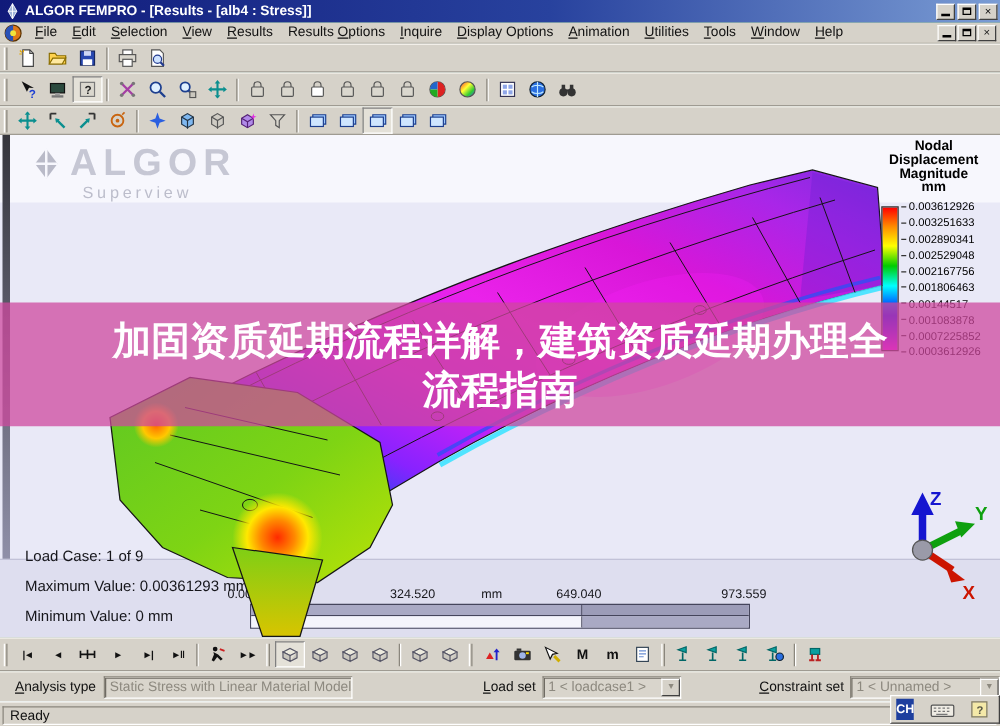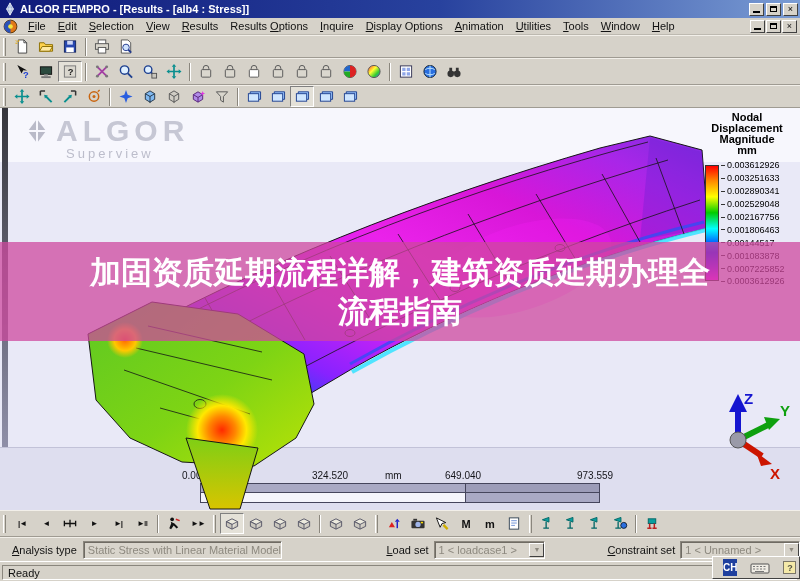--- a/index.html
+++ b/index.html
@@ -97,21 +97,21 @@
     border-color:#fff #404040 #404040 #fff;display:flex;align-items:center;justify-content:center;
     font-size:7px;color:#8d897f;flex:0 0 auto;}
   
   .statusbar{position:absolute;left:0;top:561px;width:800px;height:20px;background:#d6d2c9;
     border-top:1px solid #fff;}
   .spane{position:absolute;left:2px;top:3px;right:3px;height:15px;border:1px solid;
     border-color:#8a867d #fff #fff #8a867d;padding:1px 0 0 5px;font-size:11px;color:#111;}
   
   .imebar{position:absolute;left:712px;top:556px;height:23px;width:88px;z-index:9;
     background:#d6d2c9;border:1px solid;border-color:#fff #404040 #404040 #fff;
-    display:flex;align-items:center;gap:13px;padding:1px 10px;}
+    display:flex;align-items:center;gap:13px;padding:1px 4px;}
   .imebadge{width:19px;height:17px;background:#1e3f9e;color:#fff;font-size:10px;
     font-weight:bold;display:flex;align-items:center;justify-content:center;}
   .imebtn{width:20px;height:17px;display:flex;align-items:center;justify-content:center;}
   .imehelp{width:13px;height:13px;border:1px solid #7a7668;background:#f4e9a8;
     font-size:9px;font-weight:bold;color:#554;display:flex;align-items:center;justify-content:center;}
   .imeopt{width:9px;height:17px;display:flex;flex-direction:column;align-items:center;
     justify-content:center;font-size:6px;color:#333;line-height:4px;}
 </style>
 </head>
 <body>
@@ -575,20 +575,25 @@
       <div class="wm-row">
         <svg width="26" height="26" style="margin-right:6px">
           <path d="M13 1l9 12-9 12-9-12z" fill="#b9bac8"></path>
           <path d="M13 1v24M4 13h18" stroke="#f7f7fd" stroke-width="2"></path>
         </svg>
         <span class="wm-title">ALGOR</span>
       </div>
       <div class="wm-sub">Superview</div>
     </div>
 
+    <div class="info">
+      <div>Load Case:  1 of 9</div>
+      <div>Maximum Value: 0.00361293 mm</div>
+      <div>Minimum Value: 0 mm</div>
+    </div>
 
     <div class="scalelabels">
       <span style="left:182px">0.000</span>
       <span style="left:312px">324.520</span>
       <span style="left:385px">mm</span>
       <span style="left:445px">649.040</span>
       <span style="left:577px">973.559</span>
     </div>
     <div class="scalebar">
       <div class="sb-row">

